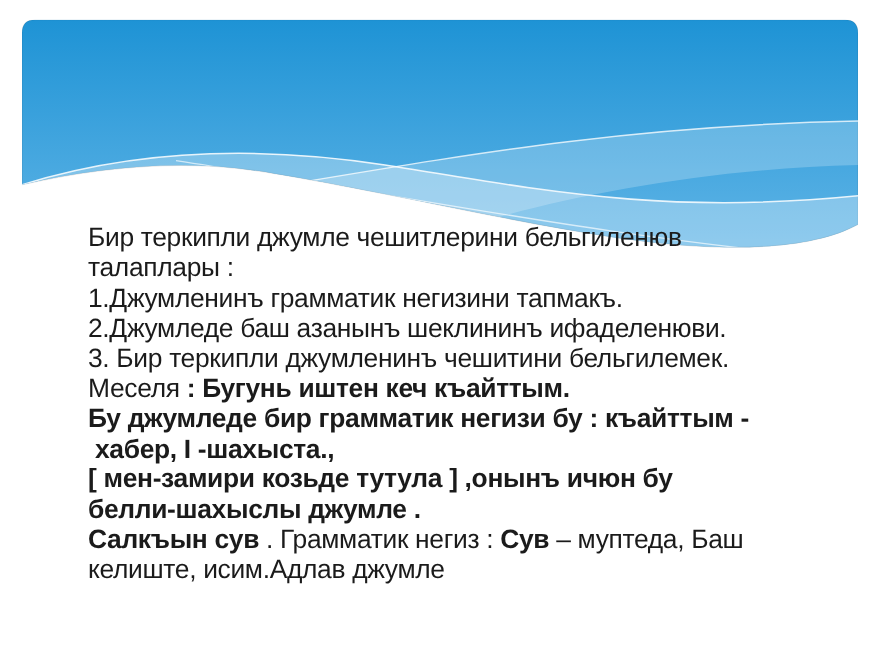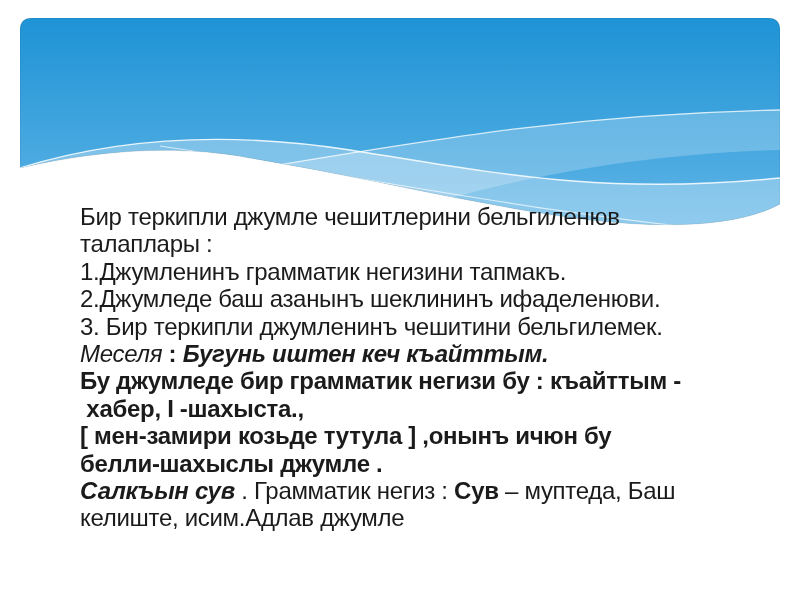--- a/index.html
+++ b/index.html
@@ -20,21 +20,21 @@
     left:80px;top:203px;
     width:700px;
     font-size:24px;
     line-height:27.4px;
     letter-spacing:-0.3px;
     color:#1b1b1b;
     white-space:pre;
   }
   .text-line{white-space:pre;}
   .b{font-weight:bold;}
-  .i{font-style:italic;}
+  .i{}
   .u{text-underline-offset:3px;}
 </style>
 </head>
 <body>
 
 <div class="slide">
 
   <svg class="header-graphic" viewBox="0 0 760 232" xmlns="http://www.w3.org/2000/svg" aria-hidden="true">
     <defs>
       <linearGradient id="blueGrad" x1="0" y1="0" x2="0" y2="1">

